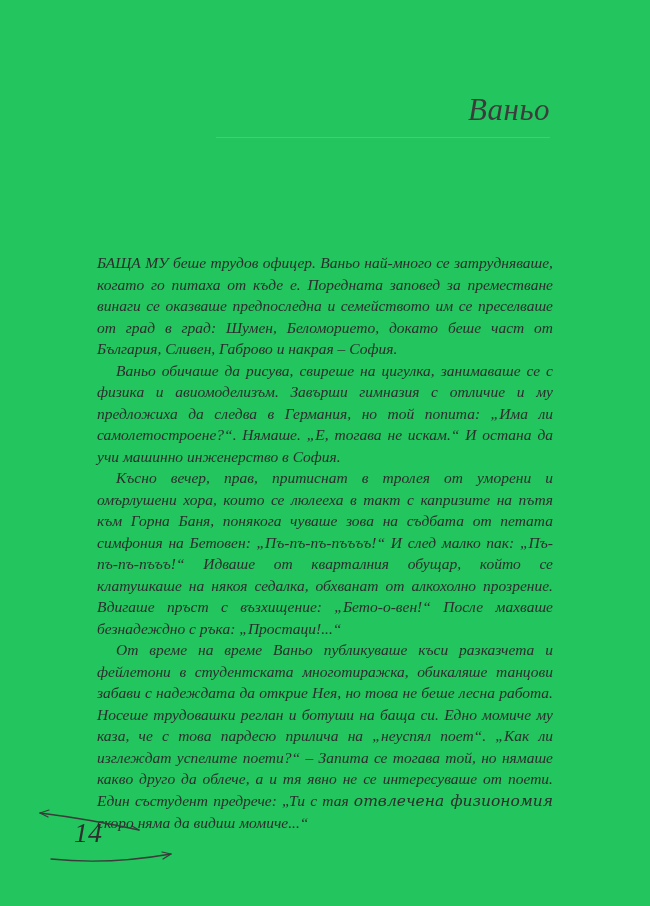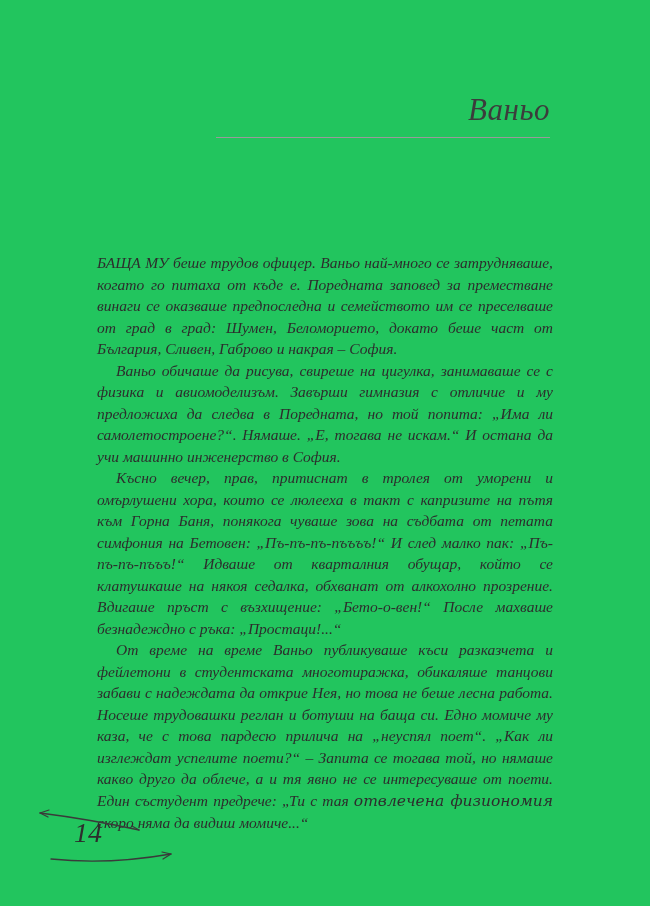--- a/index.html
+++ b/index.html
@@ -41,21 +41,21 @@
 <body>
 
 <div class="page">
 
   <div class="chapter-title">Ваньо</div>
 
   <div class="header-rule"></div>
 
   <div class="text-column">
       <p class=""><span>БАЩА МУ беше трудов офицер. Ваньо най-много се затрудняваше, когато го питаха от къде е. Поредната заповед за преместване винаги се оказваше предпоследна и семейството им се преселваше от град в град: Шумен, Беломорието, докато беше част от България, Сливен, Габрово и накрая – София.</span></p>
-      <p class="indent"><span>Ваньо обичаше да рисува, свиреше на цигулка, занимаваше се с физика и авиомоделизъм. Завърши гимназия с отличие и му предложиха да следва в Поредната, но той попита: „Има ли самолетостроене?“. Нямаше. „Е, тогава не искам.“ И остана да учи машинно инженерство в София.</span></p>
+      <p class="indent"><span>Ваньо обичаше да рисува, свиреше на цигулка, занимаваше се с физика и авиомоделизъм. Завърши гимназия с отличие и му предложиха да следва в Германия, но той попита: „Има ли самолетостроене?“. Нямаше. „Е, тогава не искам.“ И остана да учи машинно инженерство в София.</span></p>
       <p class="indent"><span>Късно вечер, прав, притиснат в тролея от уморени и омърлушени хора, които се люлееха в такт с капризите на пътя към Горна Баня, понякога чуваше зова на съдбата от петата симфония на Бетовен: „Пъ-пъ-пъ-пъъъъ!“ И след малко пак: „Пъ-пъ-пъ-пъъъ!“ Идваше от кварталния обущар, който се клатушкаше на някоя седалка, обхванат от алкохолно прозрение. Вдигаше пръст с възхищение: „Бето-о-вен!“ После махваше безнадеждно с ръка: „Простаци!...“</span></p>
       <p class="indent"><span>От време на време Ваньо публикуваше къси разказчета и фейлетони в студентската многотиражка, обикаляше танцови забави с надеждата да открие Нея, но това не беше лесна работа. Носеше трудовашки реглан и ботуши на баща си. Едно момиче му каза, че с това пардесю прилича на „неуспял поет“. „Как ли изглеждат успелите поети?“ – Запита се тогава той, но нямаше какво друго да облече, а и тя явно не се интересуваше от поети. Един състудент предрече: „Ти с тая </span><span class="em">отвлечена физиономия</span><span> скоро няма да видиш момиче...“</span></p>
     </div>
 
   <div class="footer-flourish">
     <svg width="170" height="70" viewBox="0 0 170 70">
 
       <path d="M12,9 Q60,15 111,26" fill="none" stroke="var(--flourish)" stroke-width="1.3" stroke-linecap="round"></path>
       <path d="M12,9 l9,-3 M12,9 l8,4" fill="none" stroke="var(--flourish)" stroke-width="1.2" stroke-linecap="round"></path>
       <path d="M111,26 l-7,-4" fill="none" stroke="var(--flourish)" stroke-width="1.2" stroke-linecap="round"></path>

